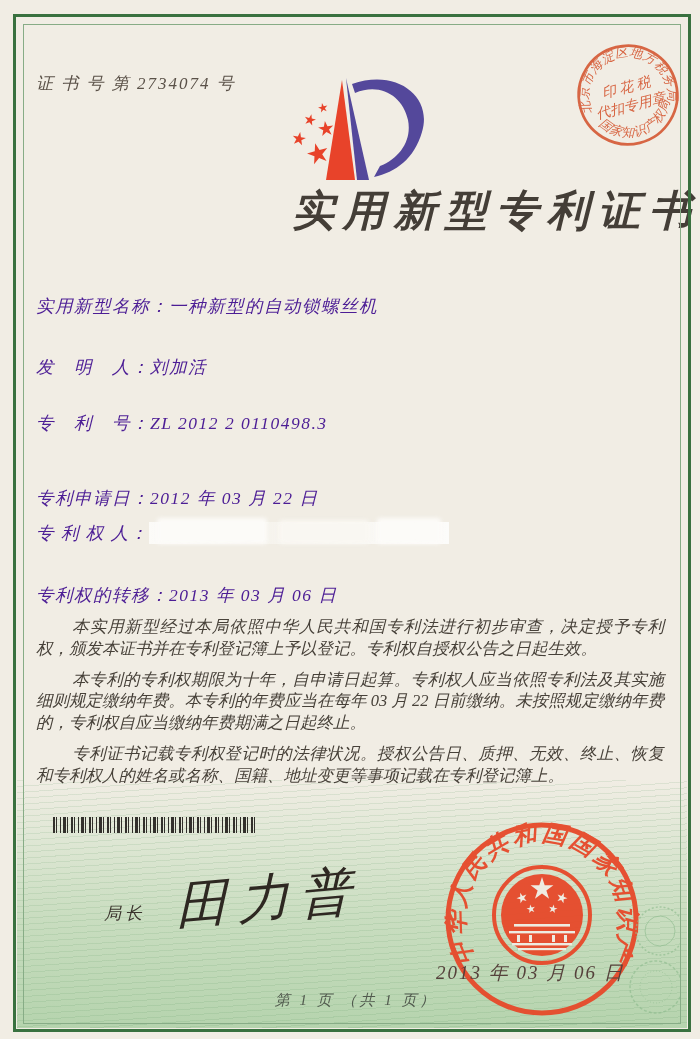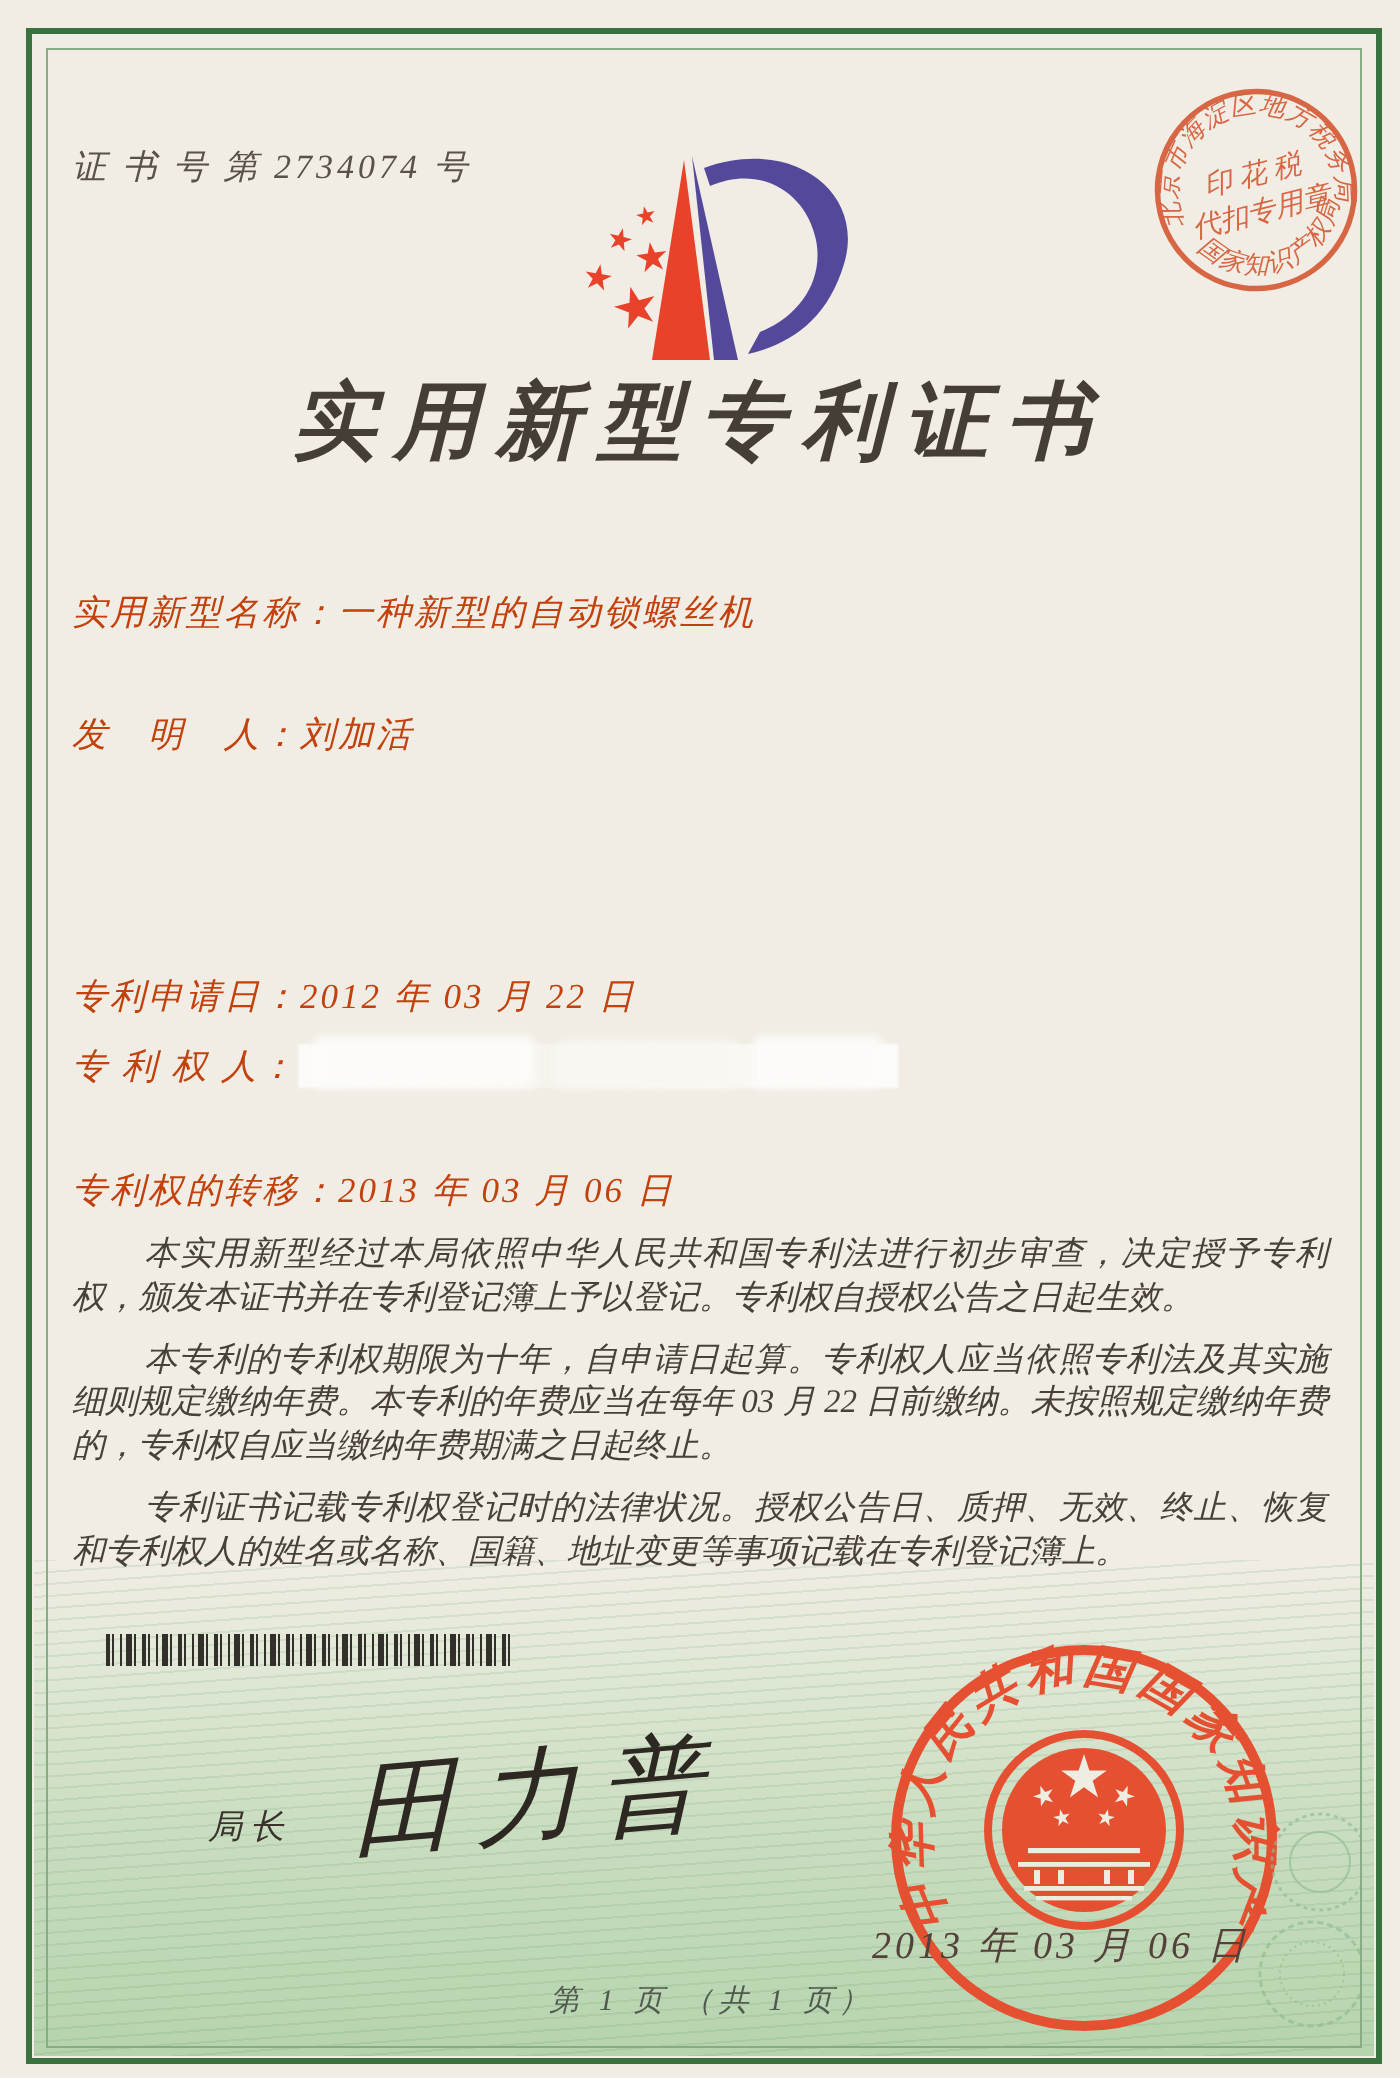--- a/index.html
+++ b/index.html
@@ -17,24 +17,24 @@
     border:1px solid #87ac86; pointer-events:none;}
   
   .green-band{position:absolute; left:17px; right:13px; bottom:11px; top:780px;
     background:linear-gradient(180deg, rgba(199,223,192,0) 0%, rgba(199,223,192,0.40) 22%,
       rgba(186,215,178,0.72) 55%, rgba(173,208,166,0.88) 100%);}
   .green-band:after{content:""; position:absolute; inset:0;
     background:repeating-linear-gradient(176deg, rgba(80,145,88,0.13) 0 1px, rgba(0,0,0,0) 1px 6px);}
   .cert-no{position:absolute; left:36px; top:72px; font-size:17px; letter-spacing:2px; color:#5a5148;}
   .tax-stamp{position:absolute; left:563px; top:30px; transform:rotate(-14deg); opacity:.88;}
   .logo{position:absolute; left:270px; top:76px;}
-  .title{position:absolute; left:0; right:0; top:183px; text-align:center;
+  .title{position:absolute; left:0; right:0; top:183px; text-align:right;
     font-size:42px; font-weight:700; letter-spacing:9px; color:#443e37;}
   .field{position:absolute; left:36px; font-size:17.5px; letter-spacing:1.5px;
-    color:#c2410c; white-space:nowrap;}
+    color:#4c1d95; white-space:nowrap;}
   .f1{top:294px;} .f2{top:355px;} .f3{top:411px;} .f4{top:486px;} .f5{top:521px;} .f6{top:583px;}
   .redaction{display:inline-block; position:relative; width:300px; height:22px; vertical-align:-5px;
     background:linear-gradient(90deg, rgba(255,255,255,0.75), rgba(250,249,245,0.55) 40%, rgba(255,255,255,0.8));
     filter:blur(0.5px);}
   .redaction i{position:absolute; background:#fcfbf8; border-radius:3px; filter:blur(2px);}
   .redaction i:nth-child(1){left:8px; top:-4px; width:110px; height:26px;}
   .redaction i:nth-child(2){left:130px; top:-2px; width:90px; height:24px; background:#f9f7f2;}
   .redaction i:nth-child(3){left:228px; top:-4px; width:64px; height:26px;}
   .paras{position:absolute; left:36px; top:616px; width:628px;}
   .paras p{margin:0 0 9px 0; font-size:16.5px; line-height:21.8px;
@@ -93,20 +93,21 @@
     <use href="#star5" transform="translate(40,44) scale(0.6) rotate(14)" color="#e8432a"></use>
     <use href="#star5" transform="translate(56,53) scale(0.8) rotate(-8)" color="#e8432a"></use>
     <use href="#star5" transform="translate(29,63) scale(0.7) rotate(10)" color="#e8432a"></use>
     <use href="#star5" transform="translate(48,78) scale(1.1) rotate(-15)" color="#e8432a"></use>
   </svg>
 
   <div class="title">实用新型专利证书</div>
 
   <div class="field f1"><span>实用新型名称：</span><span>一种新型的自动锁螺丝机</span></div>
   <div class="field f2"><span>发　明　人：</span><span>刘加活</span></div>
+  <div class="field f3"><span>专　利　号：</span><span>ZL 2012 2 0110498.3</span></div>
   <div class="field f4"><span>专利申请日：</span><span>2012 年 03 月 22 日</span></div>
   <div class="field f5"><span>专 利 权 人：</span><span class="redaction"><i></i><i></i><i></i></span></div>
   <div class="field f6"><span>专利权的转移：</span><span>2013 年 03 月 06 日</span></div>
 
   <div class="paras">
     <p>本实用新型经过本局依照中华人民共和国专利法进行初步审查，决定授予专利权，颁发本证书并在专利登记簿上予以登记。专利权自授权公告之日起生效。</p>
     <p>本专利的专利权期限为十年，自申请日起算。专利权人应当依照专利法及其实施细则规定缴纳年费。本专利的年费应当在每年 03 月 22 日前缴纳。未按照规定缴纳年费的，专利权自应当缴纳年费期满之日起终止。</p>
     <p>专利证书记载专利权登记时的法律状况。授权公告日、质押、无效、终止、恢复和专利权人的姓名或名称、国籍、地址变更等事项记载在专利登记簿上。</p>
   </div>
 

